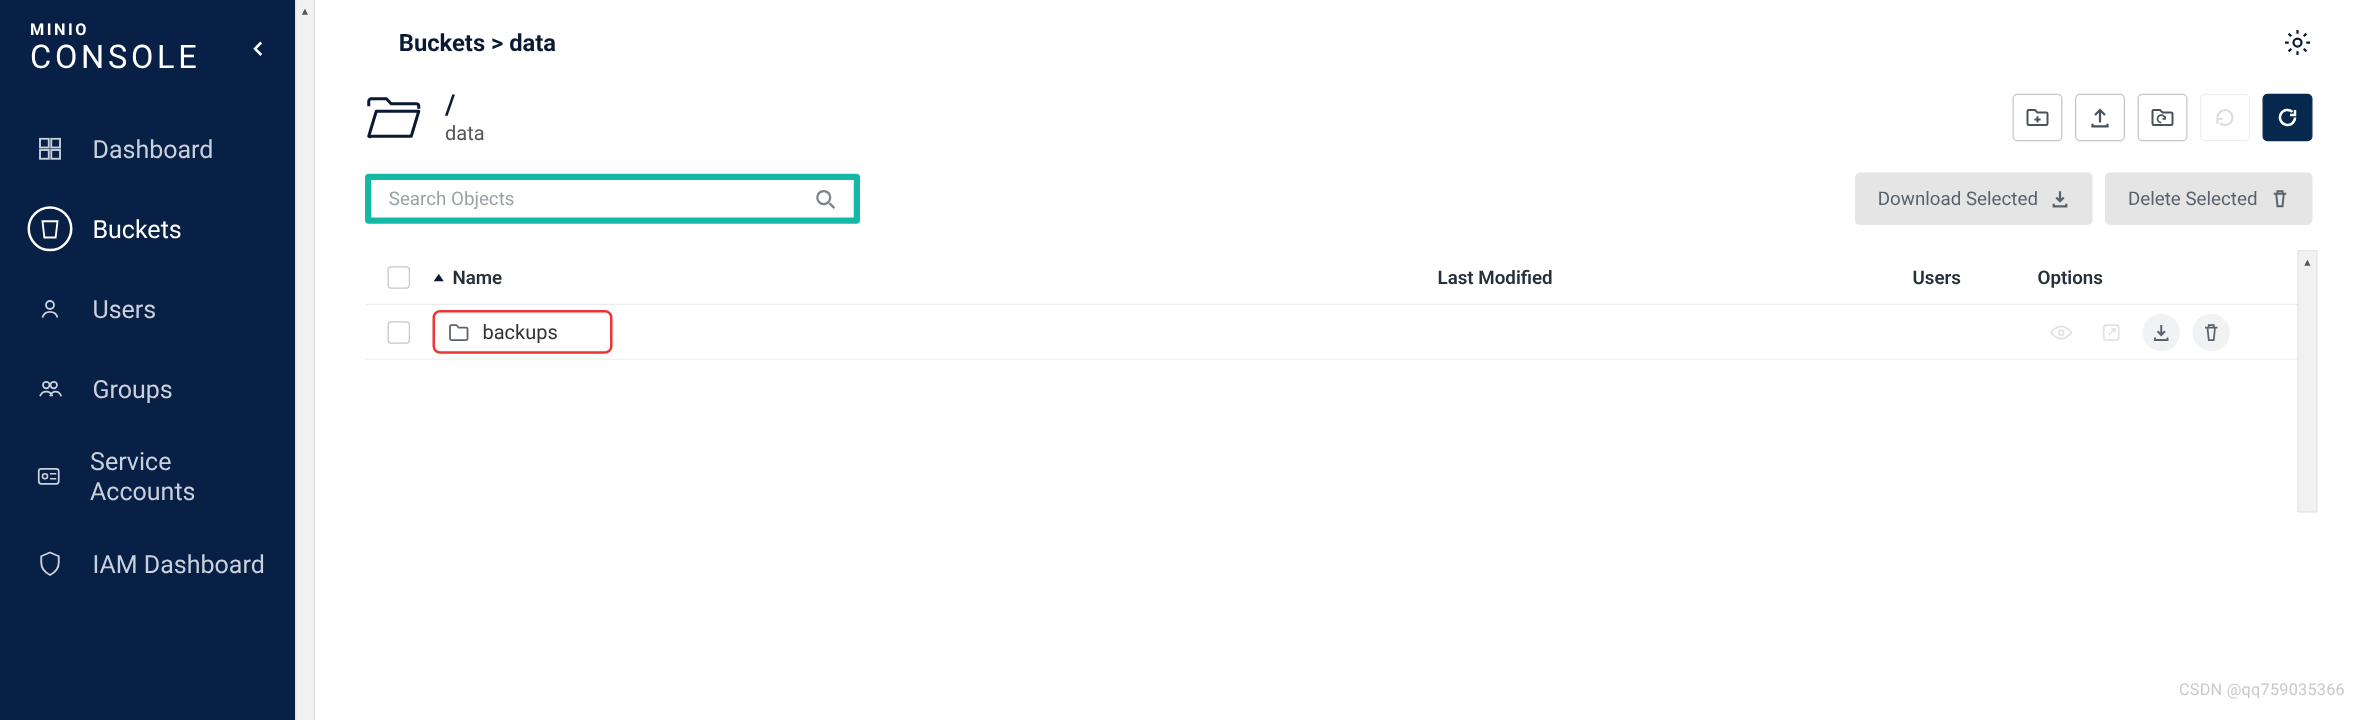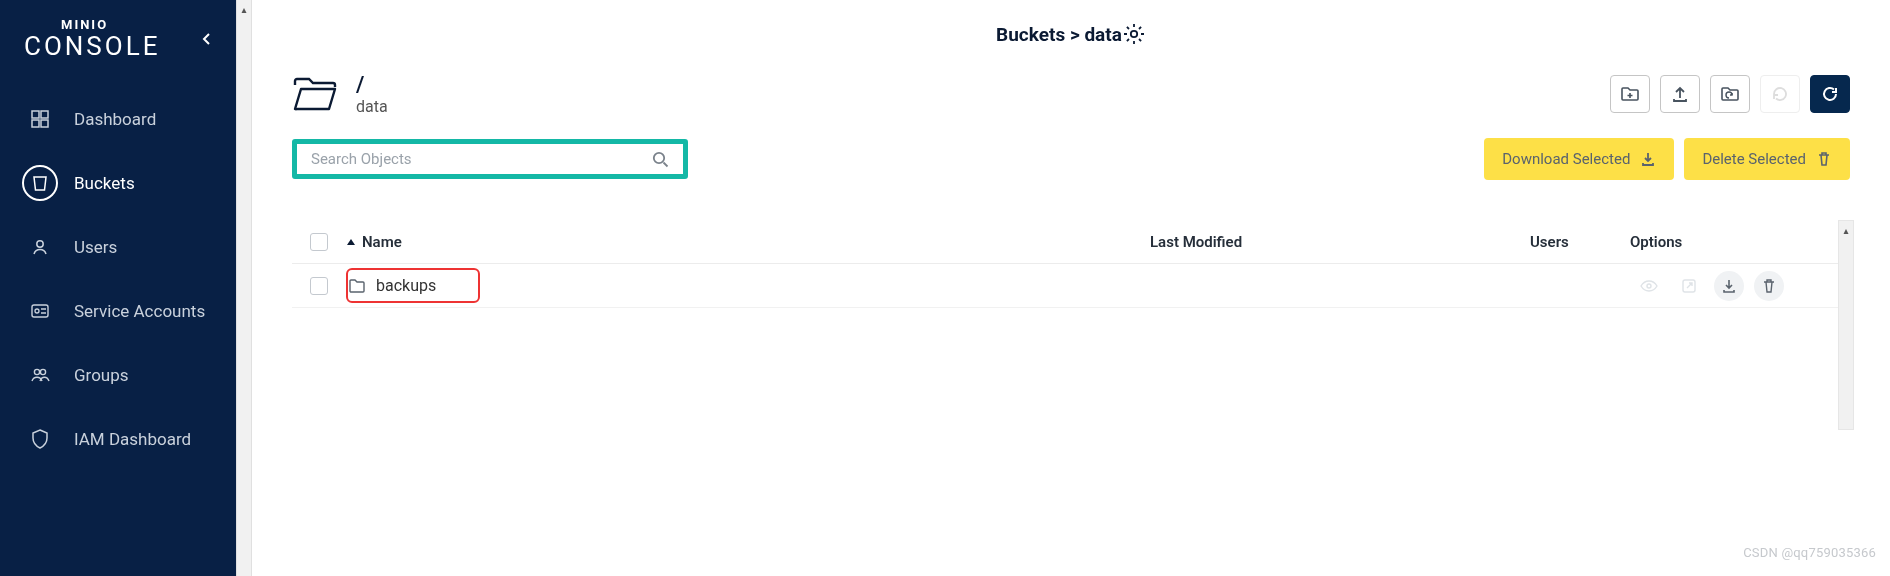--- a/index.html
+++ b/index.html
@@ -3,36 +3,36 @@
 <meta charset="utf-8">
 <style>
   * { box-sizing: border-box; margin: 0; padding: 0; font-family: -apple-system, BlinkMacSystemFont, "Segoe UI", Roboto, "Helvetica Neue", Arial, sans-serif; }
   html, body { width: 1890px; height: 576px; background: #fff; overflow: hidden; }
   .app { display: flex; width: 100%; height: 100%; position: relative; }
 
   
   .sidebar { width: 236px; background: #082045; color: #fff; display: flex; flex-direction: column; padding-top: 18px; }
   .brand-row { display: flex; align-items: center; justify-content: space-between; padding: 0 18px 18px 24px; }
   .brand { display: flex; flex-direction: column; line-height: 1; }
-  .brand-top { font-size: 13px; letter-spacing: 2px; font-weight: 700; margin-left: 37px; }
+  .brand-top { font-size: 13px; letter-spacing: 2px; font-weight: 700; }
   .brand-bottom { font-size: 26px; letter-spacing: 3px; font-weight: 400; margin-top: 2px; }
   .collapse-btn { color: #fff; font-size: 16px; cursor: pointer; padding: 6px; }
   .nav { display: flex; flex-direction: column; gap: 4px; margin-top: 12px; }
-  .nav-item { display: flex; align-items: center; gap: 16px; padding: 12px 18px 12px 22px; color: #c9d1dc; cursor: pointer; font-size: 17px; }
+  .nav-item { display: flex; align-items: center; gap: 16px; padding: 12px 18px 12px 22px; color: #c9d1dc; cursor: pointer; font-size: 20px; }
   .nav-item .icon-wrap { width: 36px; height: 36px; display: flex; align-items: center; justify-content: center; }
   .nav-item.active { color: #fff; }
   .nav-item.active .icon-wrap { border: 2px solid #fff; border-radius: 50%; }
 
   
   .vscroll { width: 16px; background: #f1f1f1; border-left: 1px solid #e0e0e0; border-right: 1px solid #e0e0e0; position: relative; }
   .vscroll .thumb-up { position: absolute; top: 2px; left: 2px; right: 2px; height: 14px; color: #555; display:flex; align-items:center; justify-content:center; font-size:10px; }
 
   
   .main { flex: 1; background: #fff; display: flex; flex-direction: column; overflow: hidden; }
-  .header { display: flex; align-items: center; justify-content: center; padding: 22px 40px 8px 40px; }
+  .header { display: flex; align-items: center; justify-content: space-between; padding: 22px 40px 8px 40px; margin-left: 27px; }
   .breadcrumb { font-size: 19px; font-weight: 700; color: #0b1a33; }
   .gear-btn { cursor: pointer; color: #0b1a33; }
 
   .content { padding: 10px 40px 0 40px; }
 
   .path-row { display: flex; align-items: center; justify-content: space-between; margin-top: 8px; }
   .path-left { display: flex; align-items: center; gap: 18px; }
   .big-folder { width: 46px; height: 38px; }
   .path-text { display: flex; flex-direction: column; }
   .path-slash { font-size: 22px; font-weight: 600; color: #0b1a33; }
@@ -40,30 +40,30 @@
   .toolbar-right { display: flex; align-items: center; gap: 10px; }
   .tool-btn { width: 40px; height: 38px; border: 1px solid #c5c5c5; border-radius: 4px; background: #fff; display: flex; align-items: center; justify-content: center; cursor: pointer; color: #48535f; }
   .tool-btn.disabled { border-color: #eee; color: #ddd; cursor: default; }
   .tool-btn.primary { background: #06284e; border-color: #06284e; color: #fff; }
 
   .search-row { display: flex; align-items: center; justify-content: space-between; margin-top: 22px; gap: 20px; }
   .search-box { width: 396px; height: 40px; border: 5px solid #14b8a6; border-radius: 3px; display: flex; align-items: center; padding: 0 14px; color: #98a0a8; }
   .search-box input { flex: 1; border: none; outline: none; font-size: 15px; color: #333; background: transparent; }
   .search-box input::placeholder { color: #9aa2aa; }
   .bulk-actions { display: flex; gap: 10px; }
-  .bulk-btn { height: 42px; padding: 0 18px; border: none; border-radius: 4px; background: #fde047; color: #5a636d; cursor: pointer; display: flex; align-items: center; gap: 10px; font-size: 15px; }
-
-  
-  .table-wrap { margin-top: 40px; position: relative; }
+  .bulk-btn { height: 42px; padding: 0 18px; border: none; border-radius: 4px; background: #e5e5e5; color: #5a636d; cursor: pointer; display: flex; align-items: center; gap: 10px; font-size: 15px; }
+
+  
+  .table-wrap { margin-top: 20px; position: relative; }
   .thead, .trow { display: grid; grid-template-columns: 54px 1fr 380px 100px 220px; align-items: center; }
   .thead { height: 44px; border-bottom: 1px solid #ececec; color: #262f3a; font-weight: 600; font-size: 15px; }
   .thead .sort { display: inline-flex; align-items: center; gap: 6px; }
   .trow { height: 44px; border-bottom: 1px solid #f1f1f1; color: #333; }
   .check { width: 18px; height: 18px; border: 1px solid #c4c9cf; border-radius: 3px; background: #fff; margin-left: 18px; cursor: pointer; }
-  .cell-name { display: inline-flex; align-items: center; gap: 10px; border: 2px solid #e33; border-radius: 6px; padding: 6px 42px 6px 0; }
+  .cell-name { display: inline-flex; align-items: center; gap: 10px; border: 2px solid #e33; border-radius: 6px; padding: 6px 42px 6px 10px; }
   .row-options { display: flex; align-items: center; gap: 10px; justify-content: flex-start; color: #9aa2aa; padding-left: 4px; }
   .row-options .opt { width: 30px; height: 30px; display:flex; align-items:center; justify-content:center; border-radius: 50%; }
   .row-options .opt.enabled { background: #f0f2f4; color: #5a636d; cursor: pointer; }
   .row-options .opt.disabled { color: #dfe3e7; }
 
   
   .inner-vscroll { position: absolute; top: 0; right: -4px; width: 16px; height: 210px; background: #f1f1f1; border: 1px solid #e6e6e6; }
   .inner-vscroll .thumb { position: absolute; top: 2px; left: 2px; right: 2px; height: 14px; color:#555; display:flex; align-items:center; justify-content:center; font-size:10px;}
 
   .watermark { position: absolute; right: 14px; bottom: 16px; color: #c6c9cd; font-size: 13px; letter-spacing: .2px; }
@@ -111,37 +111,37 @@
           <svg width="18" height="18" viewBox="0 0 18 18">
               <circle cx="9" cy="6" r="3.2" fill="none" stroke="currentColor" stroke-width="1.5"></circle>
               <path d="M3 16c1-3.5 4-4.5 6-4.5s5 1 6 4.5" fill="none" stroke="currentColor" stroke-width="1.5"></path>
             </svg>
         </span>
         <span>Users</span>
       </div>
       <div class="nav-item">
         <span class="icon-wrap">
           <svg width="20" height="18" viewBox="0 0 20 18">
-              <rect x="2" y="3" width="16" height="12" rx="2" fill="none" stroke="currentColor" stroke-width="1.4"></rect>
-              <circle cx="7" cy="9" r="2" fill="none" stroke="currentColor" stroke-width="1.3"></circle>
-              <path d="M11 7h5M11 11h5" stroke="currentColor" stroke-width="1.3"></path>
-            </svg>
-        </span>
-        <span>Service Accounts</span>
-      </div>
-      <div class="nav-item">
-        <span class="icon-wrap">
-          <svg width="20" height="18" viewBox="0 0 20 18">
               <circle cx="7" cy="6" r="2.6" fill="none" stroke="currentColor" stroke-width="1.4"></circle>
               <circle cx="13" cy="6" r="2.6" fill="none" stroke="currentColor" stroke-width="1.4"></circle>
               <path d="M2 15c1-3 3.5-3.8 5-3.8s4 1 5 3.8" fill="none" stroke="currentColor" stroke-width="1.4"></path>
               <path d="M10 15c1-3 3-3.8 4.5-3.8s3.5 1 4.5 3.8" fill="none" stroke="currentColor" stroke-width="1.4"></path>
             </svg>
         </span>
         <span>Groups</span>
+      </div>
+      <div class="nav-item">
+        <span class="icon-wrap">
+          <svg width="20" height="18" viewBox="0 0 20 18">
+              <rect x="2" y="3" width="16" height="12" rx="2" fill="none" stroke="currentColor" stroke-width="1.4"></rect>
+              <circle cx="7" cy="9" r="2" fill="none" stroke="currentColor" stroke-width="1.3"></circle>
+              <path d="M11 7h5M11 11h5" stroke="currentColor" stroke-width="1.3"></path>
+            </svg>
+        </span>
+        <span>Service Accounts</span>
       </div>
       <div class="nav-item">
         <span class="icon-wrap">
           <svg width="18" height="20" viewBox="0 0 18 20">
               <path d="M9 1l7 3v5c0 5-3 8-7 10-4-2-7-5-7-10V4l7-3z" fill="none" stroke="currentColor" stroke-width="1.5"></path>
             </svg>
         </span>
         <span>IAM Dashboard</span>
       </div>
     </nav>

